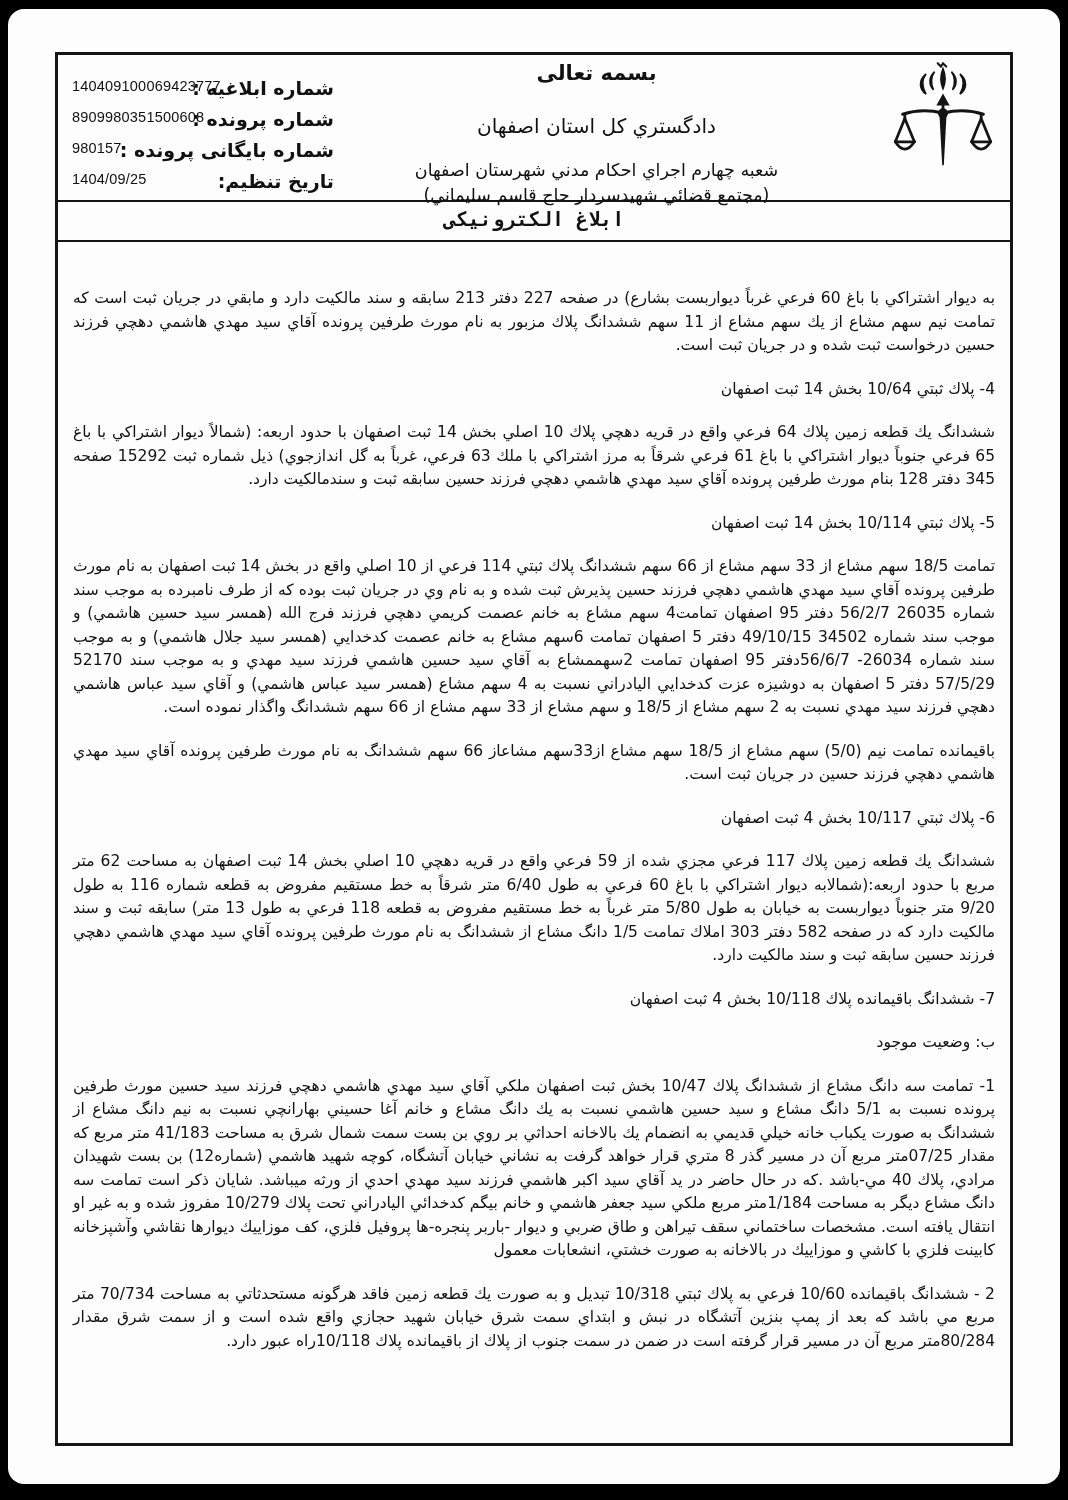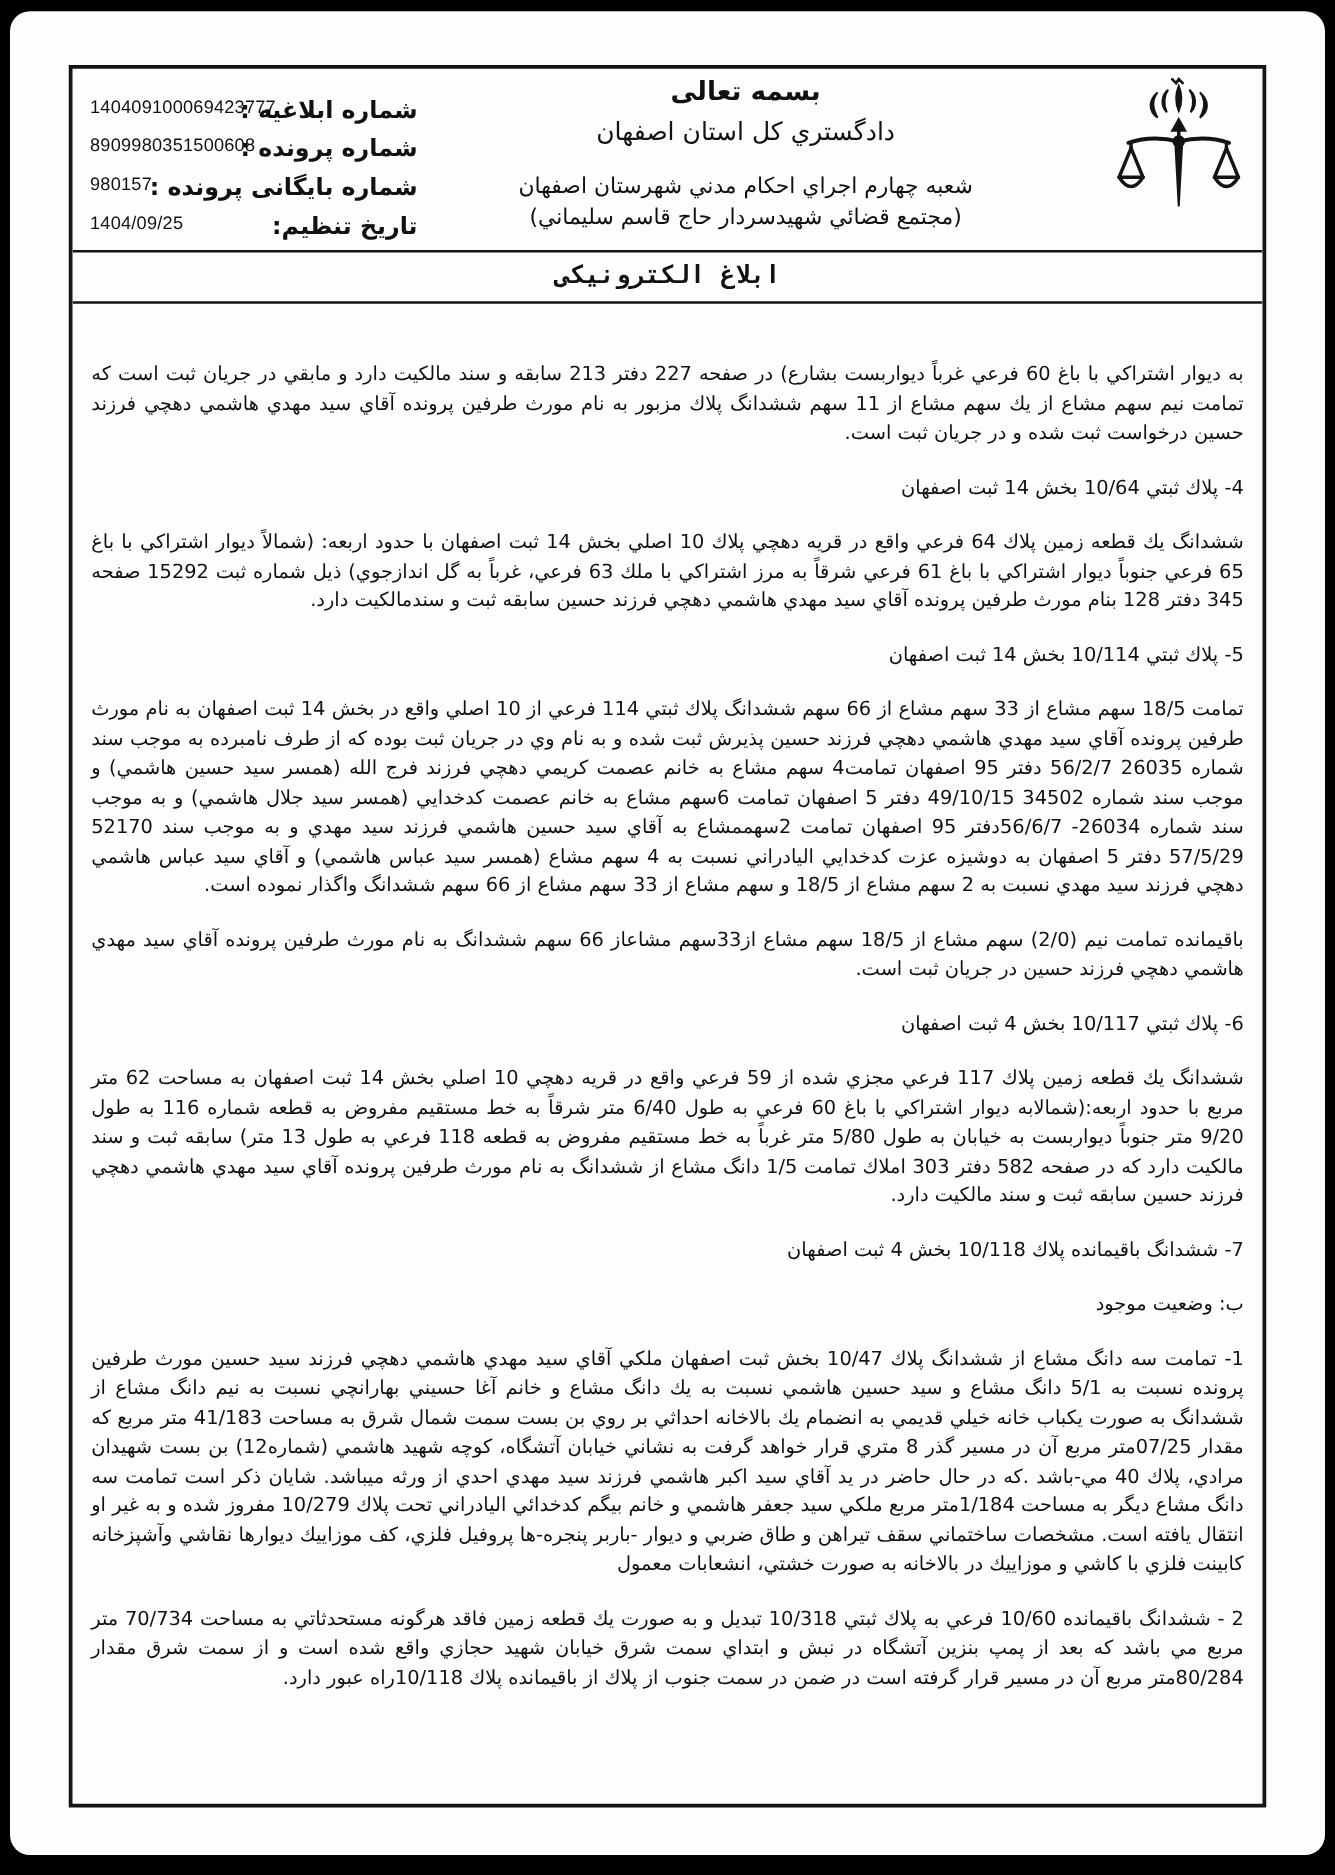--- a/index.html
+++ b/index.html
@@ -10,21 +10,21 @@
   .doc-box{position:absolute;left:47px;top:43px;width:952px;height:1388px;
            border:3px solid #151515;background:#fdfdfd;overflow:hidden;}
   
   .doc-header{position:relative;height:145px;}
   .header-fields{position:absolute;left:14px;top:18px;width:262px;}
   .field-row{position:relative;height:31px;direction:rtl;}
   .field-label{position:absolute;right:0;top:4px;font-size:19px;font-weight:bold;white-space:nowrap;}
   .field-value{position:absolute;left:0;top:5px;font-size:14.5px;direction:ltr;
                font-family:Liberation Sans, sans-serif;letter-spacing:.2px;}
   .header-center{position:absolute;right:165px;left:290px;top:6px;text-align:center;direction:rtl;}
-  .besmele{font-size:21px;font-weight:bold;margin-bottom:8px;}
+  .besmele{font-size:21px;font-weight:bold;margin-bottom:29px;}
   .org-title{font-size:20px;margin-bottom:20px;}
   .branch-line{font-size:17.5px;line-height:25px;}
   .logo{position:absolute;right:14px;top:4px;width:106px;height:138px;}
   .logo svg{width:100%;height:100%;}
   
   .band{border-top:2px solid #151515;border-bottom:2px solid #151515;
         text-align:center;font-weight:bold;font-size:20px;padding:5px 0 8px;font-family:Liberation Mono, monospace;}
   
   .doc-body{padding:9px 15px 0 15px;direction:rtl;text-align:justify;margin-top:36px;}
   .doc-paragraph{font-size:15.5px;line-height:23.5px;margin:0 0 20px 0;}
@@ -99,21 +99,21 @@
       <div class="band">
         <span>ابلاغ الکترونیکی</span>
       </div>
 
       <div class="doc-body" id="doc-body">
           <div class="doc-paragraph">به دیوار اشتراکي با باغ 60 فرعي غرباً دیواربست بشارع) در صفحه 227 دفتر 213 سابقه و سند مالکیت دارد و مابقي در جریان ثبت است که تمامت نیم سهم مشاع از یك سهم مشاع از 11 سهم ششدانگ پلاك مزبور به نام مورث طرفین پرونده آقاي سید مهدي هاشمي دهچي فرزند حسین درخواست ثبت شده و در جریان ثبت است.</div>
           <div class="doc-heading">4- پلاك ثبتي 10/64 بخش 14 ثبت اصفهان</div>
           <div class="doc-paragraph">ششدانگ یك قطعه زمین پلاك 64 فرعي واقع در قریه دهچي پلاك 10 اصلي بخش 14 ثبت اصفهان با حدود اربعه: (شمالاً دیوار اشتراکي با باغ 65 فرعي جنوباً دیوار اشتراکي با باغ 61 فرعي شرقاً به مرز اشتراکي با ملك 63 فرعي، غرباً به گل اندازجوي) ذیل شماره ثبت 15292 صفحه 345 دفتر 128 بنام مورث طرفین پرونده آقاي سید مهدي هاشمي دهچي فرزند حسین سابقه ثبت و سندمالکیت دارد.</div>
           <div class="doc-heading">5- پلاك ثبتي 10/114 بخش 14 ثبت اصفهان</div>
           <div class="doc-paragraph">تمامت 18/5 سهم مشاع از 33 سهم مشاع از 66 سهم ششدانگ پلاك ثبتي 114 فرعي از 10 اصلي واقع در بخش 14 ثبت اصفهان به نام مورث طرفین پرونده آقاي سید مهدي هاشمي دهچي فرزند حسین پذیرش ثبت شده و به نام وي در جریان ثبت بوده که از طرف نامبرده به موجب سند شماره 26035 56/2/7 دفتر 95 اصفهان تمامت4 سهم مشاع به خانم عصمت کریمي دهچي فرزند فرج الله (همسر سید حسین هاشمي) و موجب سند شماره 34502 49/10/15 دفتر 5 اصفهان تمامت 6سهم مشاع به خانم عصمت کدخدایي (همسر سید جلال هاشمي) و به موجب سند شماره 26034- 56/6/7دفتر 95 اصفهان تمامت 2سهممشاع به آقاي سید حسین هاشمي فرزند سید مهدي و به موجب سند 52170 57/5/29 دفتر 5 اصفهان به دوشیزه عزت کدخدایي الیادراني نسبت به 4 سهم مشاع (همسر سید عباس هاشمي) و آقاي سید عباس هاشمي دهچي فرزند سید مهدي نسبت به 2 سهم مشاع از 18/5 و سهم مشاع از 33 سهم مشاع از 66 سهم ششدانگ واگذار نموده است.</div>
-          <div class="doc-paragraph">باقیمانده تمامت نیم (2/0) سهم مشاع از 18/5 سهم مشاع از33سهم مشاعاز 66 سهم ششدانگ به نام مورث طرفین پرونده آقاي سید مهدي هاشمي دهچي فرزند حسین در جریان ثبت است.</div>
+          <div class="doc-paragraph">باقیمانده تمامت نیم (5/0) سهم مشاع از 18/5 سهم مشاع از33سهم مشاعاز 66 سهم ششدانگ به نام مورث طرفین پرونده آقاي سید مهدي هاشمي دهچي فرزند حسین در جریان ثبت است.</div>
           <div class="doc-heading">6- پلاك ثبتي 10/117 بخش 4 ثبت اصفهان</div>
           <div class="doc-paragraph">ششدانگ یك قطعه زمین پلاك 117 فرعي مجزي شده از 59 فرعي واقع در قریه دهچي 10 اصلي بخش 14 ثبت اصفهان به مساحت 62 متر مربع با حدود اربعه:(شمالابه دیوار اشتراکي با باغ 60 فرعي به طول 6/40 متر شرقاً به خط مستقیم مفروض به قطعه شماره 116 به طول 9/20 متر جنوباً دیواربست به خیابان به طول 5/80 متر غرباً به خط مستقیم مفروض به قطعه 118 فرعي به طول 13 متر) سابقه ثبت و سند مالکیت دارد که در صفحه 582 دفتر 303 املاك تمامت 1/5 دانگ مشاع از ششدانگ به نام مورث طرفین پرونده آقاي سید مهدي هاشمي دهچي فرزند حسین سابقه ثبت و سند مالکیت دارد.</div>
           <div class="doc-heading">7- ششدانگ باقیمانده پلاك 10/118 بخش 4 ثبت اصفهان</div>
           <div class="doc-heading">ب: وضعیت موجود</div>
           <div class="doc-paragraph">1- تمامت سه دانگ مشاع از ششدانگ پلاك 10/47 بخش ثبت اصفهان ملکي آقاي سید مهدي هاشمي دهچي فرزند سید حسین مورث طرفین پرونده نسبت به 5/1 دانگ مشاع و سید حسین هاشمي نسبت به یك دانگ مشاع و خانم آغا حسیني بهارانچي نسبت به نیم دانگ مشاع از ششدانگ به صورت یکباب خانه خیلي قدیمي به انضمام یك بالاخانه احداثي بر روي بن بست سمت شمال شرق به مساحت 41/183 متر مربع که مقدار 07/25متر مربع آن در مسیر گذر 8 متري قرار خواهد گرفت به نشاني خیابان آتشگاه، کوچه شهید هاشمي (شماره12) بن بست شهیدان مرادي، پلاك 40 مي-باشد .که در حال حاضر در ید آقاي سید اکبر هاشمي فرزند سید مهدي احدي از ورثه میباشد. شایان ذکر است تمامت سه دانگ مشاع دیگر به مساحت 1/184متر مربع ملکي سید جعفر هاشمي و خانم بیگم کدخدائي الیادراني تحت پلاك 10/279 مفروز شده و به غیر او انتقال یافته است. مشخصات ساختماني سقف تیراهن و طاق ضربي و دیوار -باربر پنجره-ها پروفیل فلزي، کف موزاییك دیوارها نقاشي وآشپزخانه کابینت فلزي با کاشي و موزاییك در بالاخانه به صورت خشتي، انشعابات معمول</div>
           <div class="doc-paragraph">2 - ششدانگ باقیمانده 10/60 فرعي به پلاك ثبتي 10/318 تبدیل و به صورت یك قطعه زمین فاقد هرگونه مستحدثاتي به مساحت 70/734 متر مربع مي باشد که بعد از پمپ بنزین آتشگاه در نبش و ابتداي سمت شرق خیابان شهید حجازي واقع شده است و از سمت شرق مقدار 80/284متر مربع آن در مسیر قرار گرفته است در ضمن در سمت جنوب از پلاك از باقیمانده پلاك 10/118راه عبور دارد.</div>
         </div>
 
     </div>
   </div>

